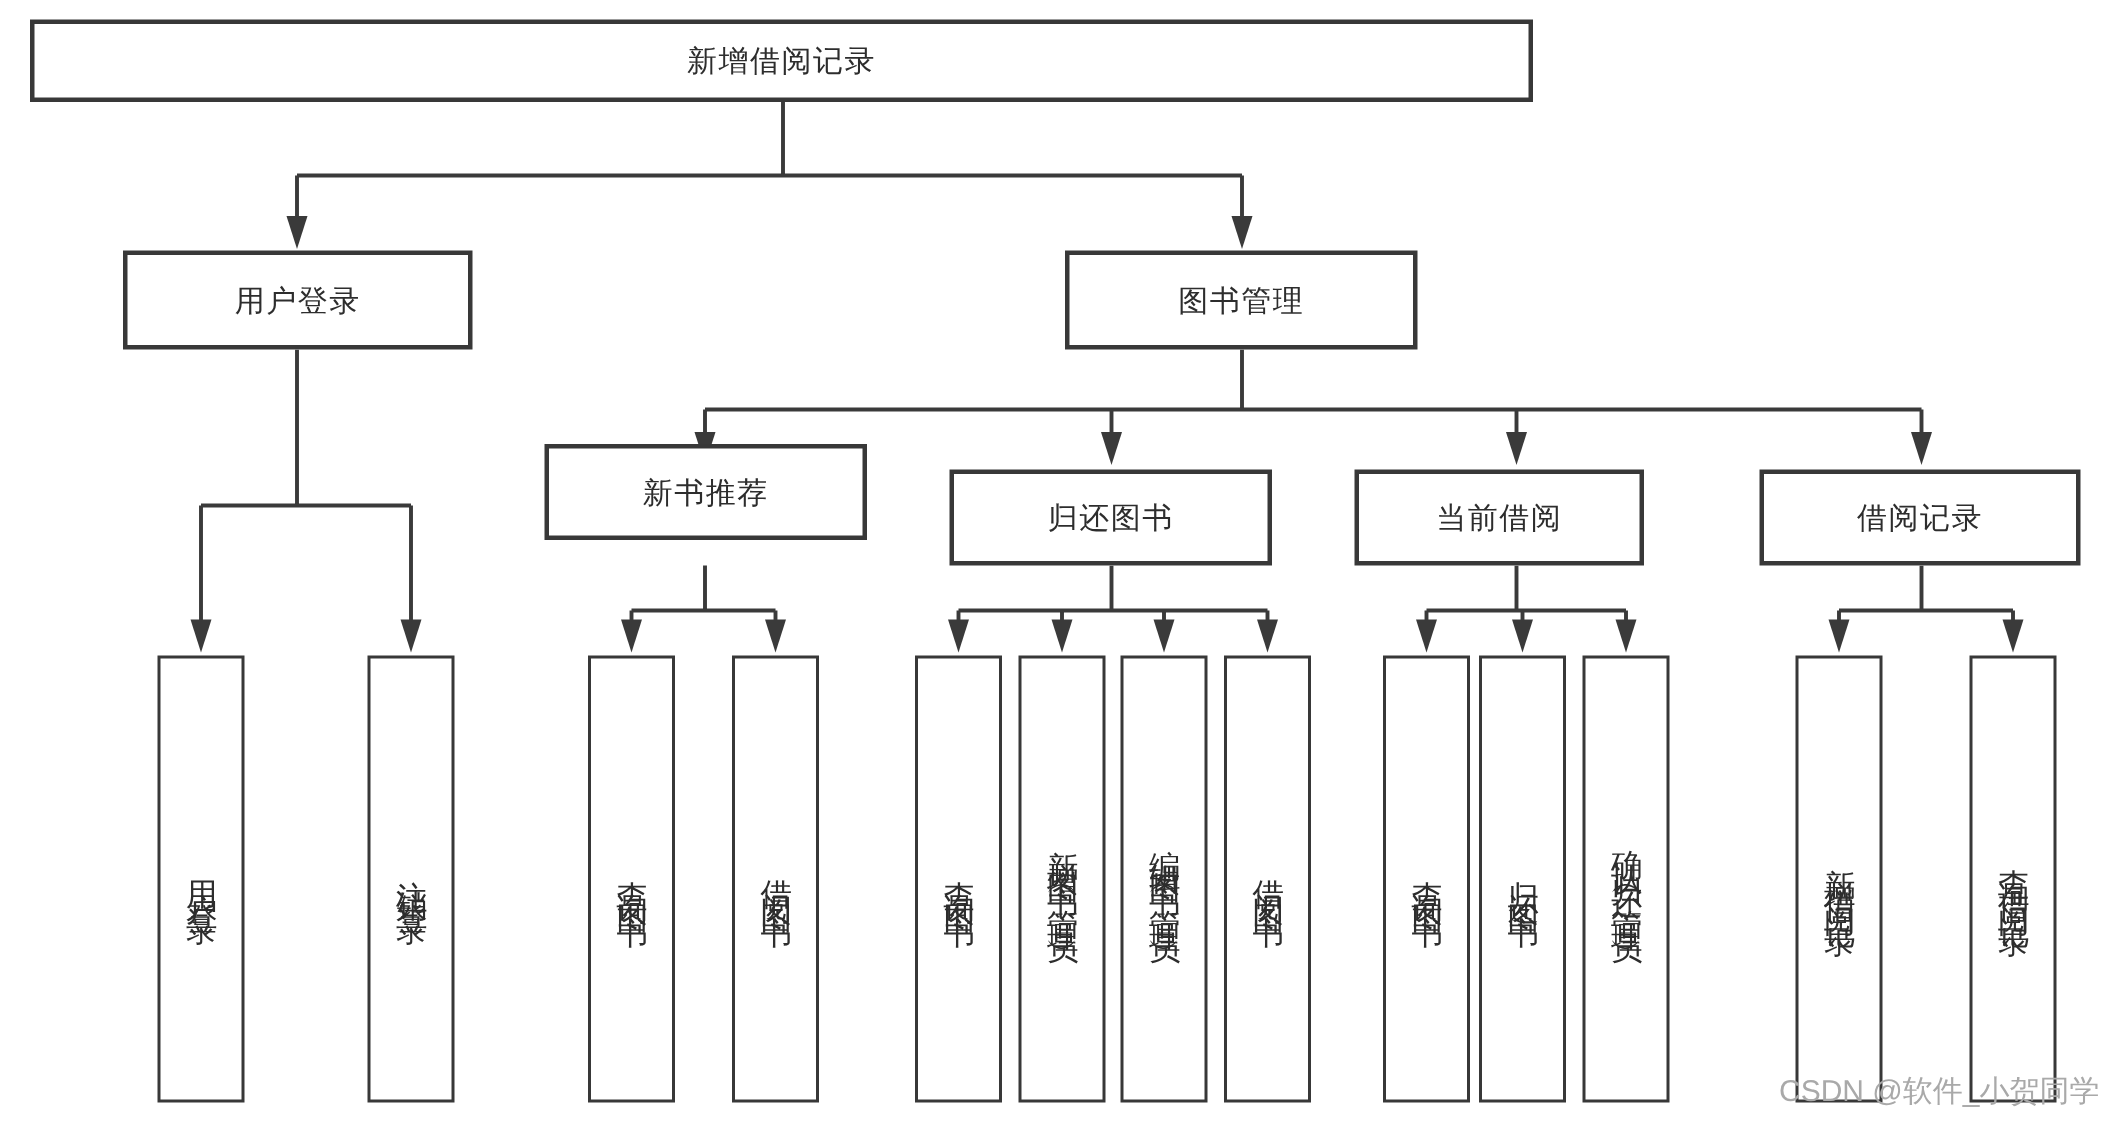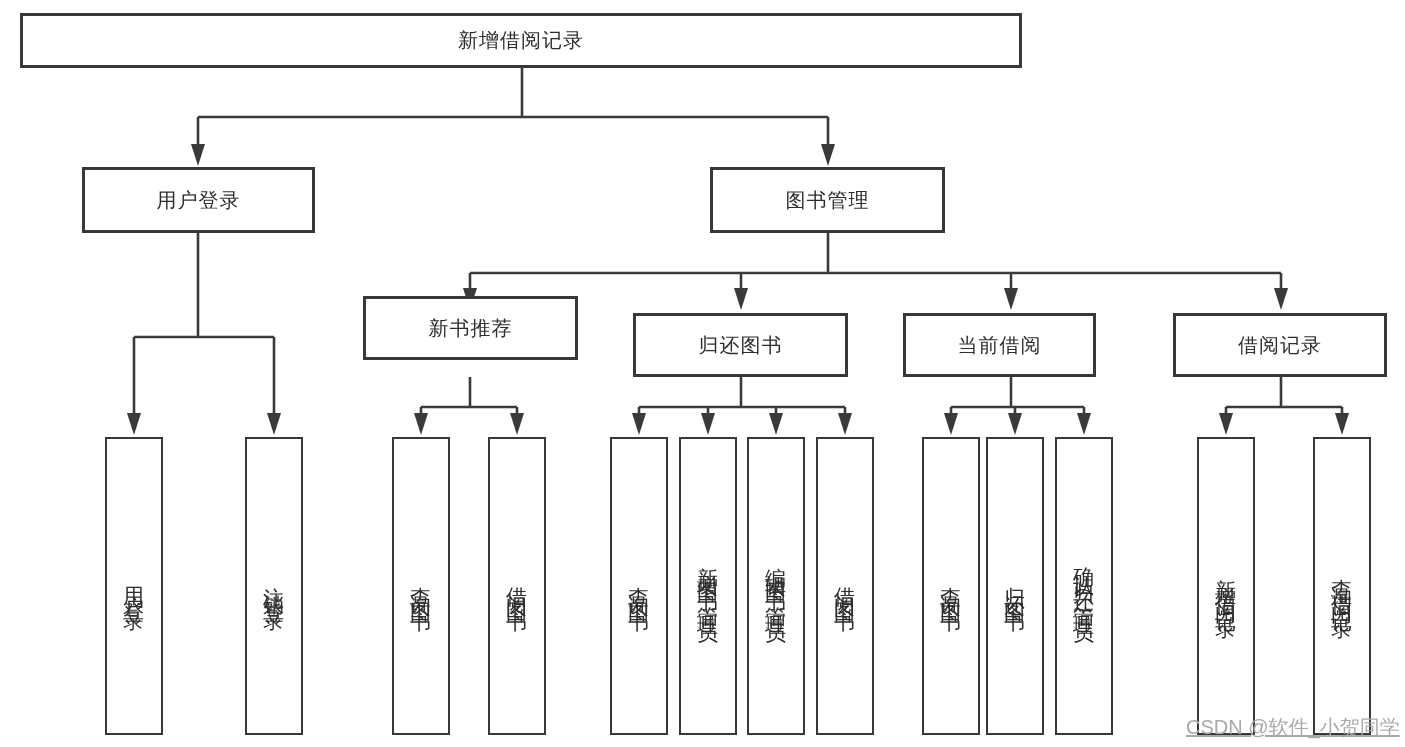--- a/index.html
+++ b/index.html
@@ -63,21 +63,20 @@
   }
 
   .watermark {
     position: absolute;
     left: 1186px;
     top: 714px;
     font-size: 20px;
     color: var(--watermark);
     white-space: nowrap;
     z-index: 5;
-    text-decoration: underline;
   }
 </style>
 </head>
 <body>
 
 <div class="stage">
 
   <svg class="connector-layer" viewBox="0 0 1405 747" xmlns="http://www.w3.org/2000/svg">
     <g>
       <path d="M522,68 V117 M198,117 H828 M198,117 V145 M828,117 V145"></path>

